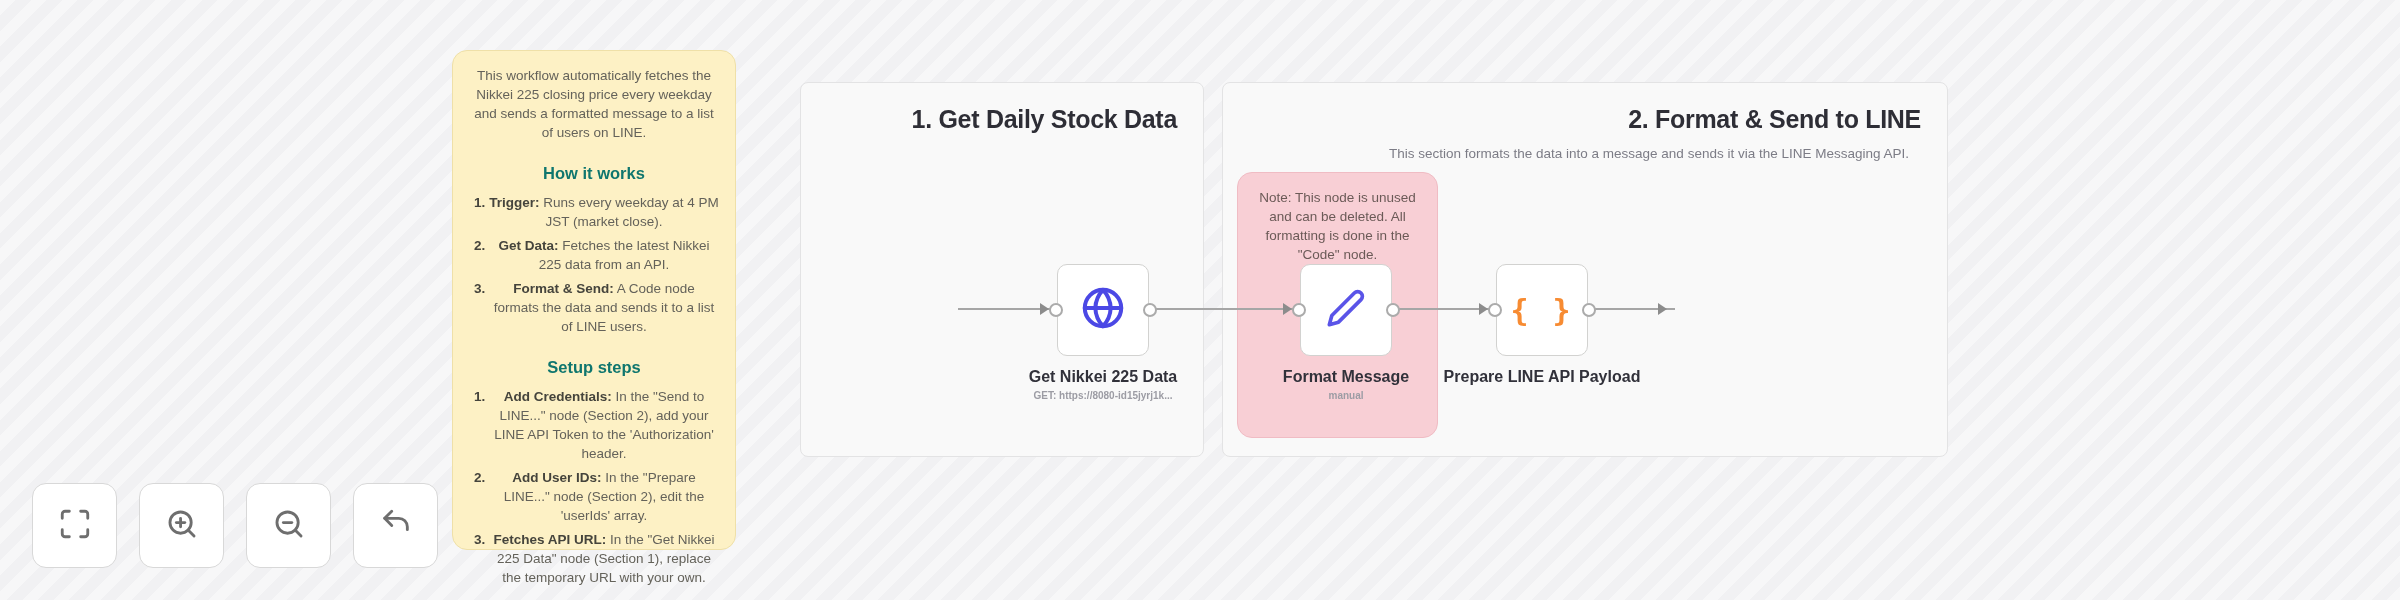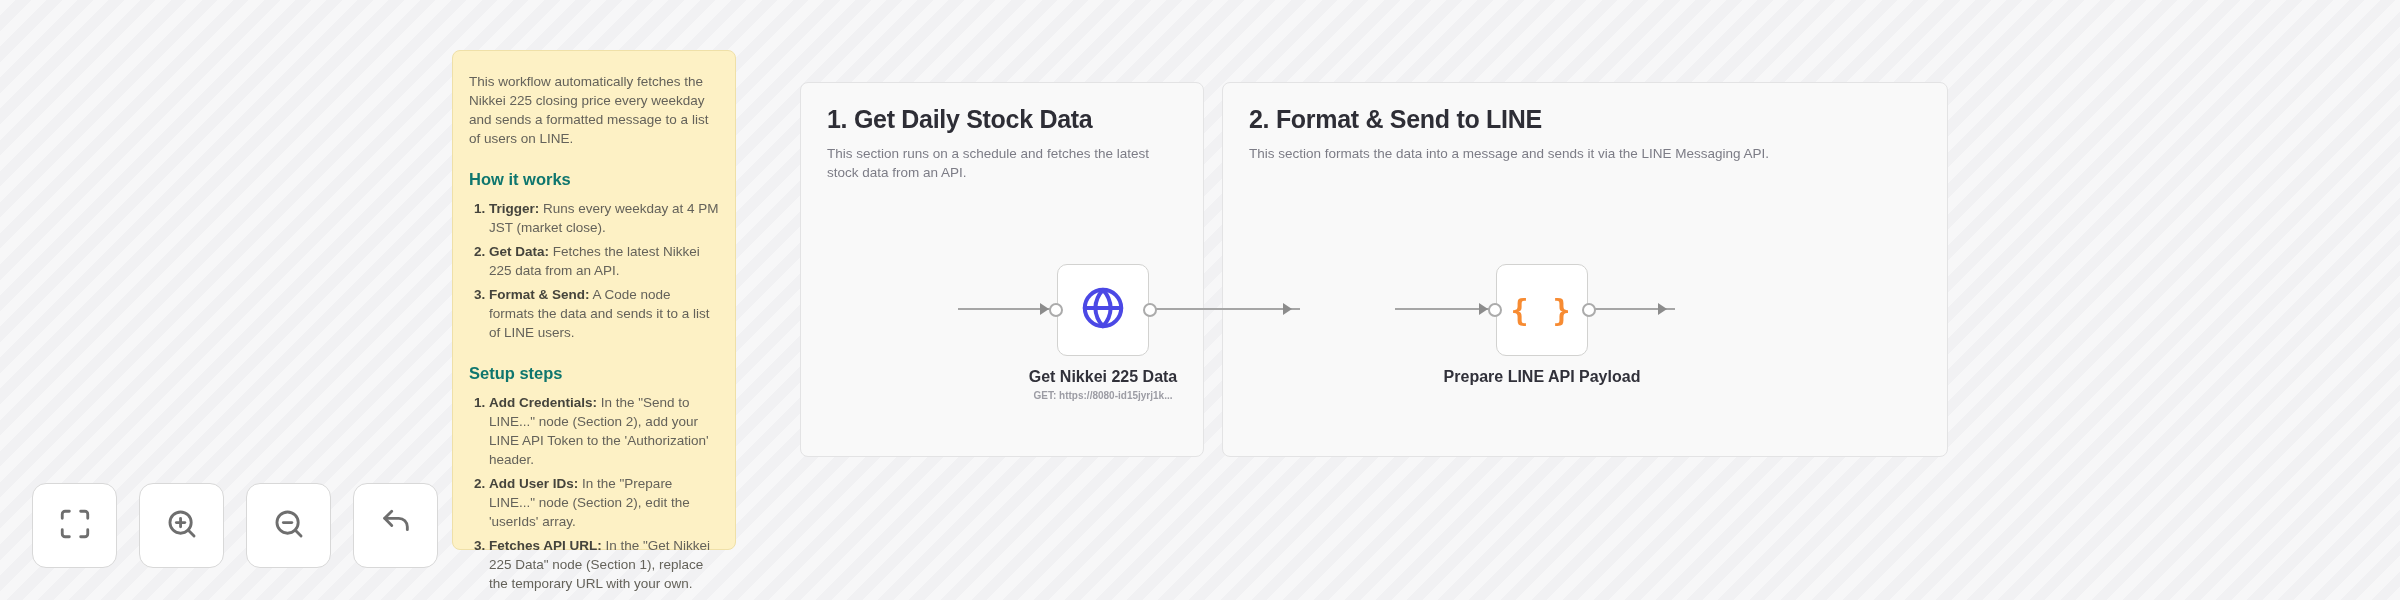--- a/index.html
+++ b/index.html
@@ -8,22 +8,22 @@
 
   #canvas {
     position:relative; width:2400px; height:600px; overflow:hidden;
     background-color:#f4f4f5;
     background-image:repeating-linear-gradient(135deg,
       #f7f7f8 0px, #f7f7f8 11px, #f1f1f3 11px, #f1f1f3 22px);
   }
 
   
   .sticky {
-    position:absolute; border-radius:8px; padding:21px 16px;
-    font-size:13.5px; line-height:19px; color:#64625a;
+    position:absolute; border-radius:15px; padding:15px 16px;
+    font-size:13.5px; line-height:19px; color:#64625a;text-align:center;
   }
   .sticky.yellow {
     left:452px; top:50px; width:284px; height:500px;
     background:#fdf1c5; border:1px solid #efe0a8;
   }
   .sticky.pink {
     left:1237px; top:172px; width:201px; height:266px;
     background:#f8cfd5; border:1px solid #f0bcc4;
     color:#6b5a57; z-index:1;
   }
@@ -32,20 +32,21 @@
   .sticky ol { padding-left:20px; margin-bottom:22px; }
   .sticky ol li { margin-bottom:5px; }
   .sticky ol li::marker { font-weight:700; color:#45443c; }
   .sticky b { color:#45443c; }
 
   
   .section-frame {
     position:absolute; top:82px; height:375px;
     background:#f9f9f9; border:1px solid #e3e3e4; border-radius:8px;
     padding:22px 26px;
+    text-align:right;
   }
   .section-frame.s1 { left:800px;  width:404px; }
   .section-frame.s2 { left:1222px; width:726px; }
   .section-title { font-size:25px; font-weight:700; color:#2e2e36; letter-spacing:-0.3px; margin-bottom:10px; }
   .section-subtitle { font-size:13.5px; line-height:19px; color:#7c7c86; max-width:660px; }
 
   
   .conn { position:absolute; top:308px; height:2px; background:#a6a6a6; z-index:2; }
   .conn::after {
     content:""; position:absolute; right:8px; top:-5px;
@@ -101,28 +102,30 @@
     <h3>Setup steps</h3>
     <ol>
       <li><b>Add Credentials:</b><span> In the "Send to LINE..." node (Section 2), add your LINE API Token to the 'Authorization' header.</span></li>
       <li><b>Add User IDs:</b><span> In the "Prepare LINE..." node (Section 2), edit the 'userIds' array.</span></li>
       <li><b>Fetches API URL:</b><span> In the "Get Nikkei 225 Data" node (Section 1), replace the temporary URL with your own.</span></li>
     </ol>
   </div>
 
   <div class="section-frame s1">
     <div class="section-title">1. Get Daily Stock Data</div>
-    <div class="section-subtitle">This section runs on a schedule and fetches the latest stock data from an API.</div>
   </div>
 
   <div class="section-frame s2">
     <div class="section-title">2. Format &amp; Send to LINE</div>
     <div class="section-subtitle">This section formats the data into a message and sends it via the LINE Messaging API.</div>
   </div>
 
+  <div class="sticky pink">
+    <span>Note: This node is unused and can be deleted. All formatting is done in the "Code" node.</span>
+  </div>
 
   <div class="conn" style="left:958px;  width:99px;"></div>
   <div class="conn" style="left:1156px; width:144px;"></div>
   <div class="conn" style="left:1395px; width:101px;"></div>
   <div class="conn" style="left:1591px; width:84px;"></div>
 
 
   <div class="node" style="left:1057px;">
     <div class="node-box">
       <span>
@@ -134,20 +137,35 @@
       </span>
       <span class="port in"></span>
       <span class="port out"></span>
     </div>
     <div class="node-caption">
       <div class="node-label">Get Nikkei 225 Data</div>
       <div class="node-sub">GET: https://8080-id15jyrj1k...</div>
     </div>
   </div>
 
+  <div class="node" style="left:1300px;">
+    <div class="node-box">
+      <span>
+        <svg width="40" height="40" viewBox="0 0 24 24" fill="none" stroke="#5a54e8" stroke-width="2.2" stroke-linecap="round" stroke-linejoin="round">
+          <path d="M17 3a2.828 2.828 0 1 1 4 4L7.5 20.5 2 22l1.5-5.5L17 3z"></path>
+        </svg>
+      </span>
+      <span class="port in"></span>
+      <span class="port out"></span>
+    </div>
+    <div class="node-caption">
+      <div class="node-label">Format Message</div>
+      <div class="node-sub">manual</div>
+    </div>
+  </div>
 
   <div class="node" style="left:1496px;">
     <div class="node-box">
       <span class="braces-glyph">{ }</span>
       <span class="port in"></span>
       <span class="port out"></span>
     </div>
     <div class="node-caption">
       <div class="node-label">Prepare LINE API Payload</div>
       <div class="node-sub"></div>

